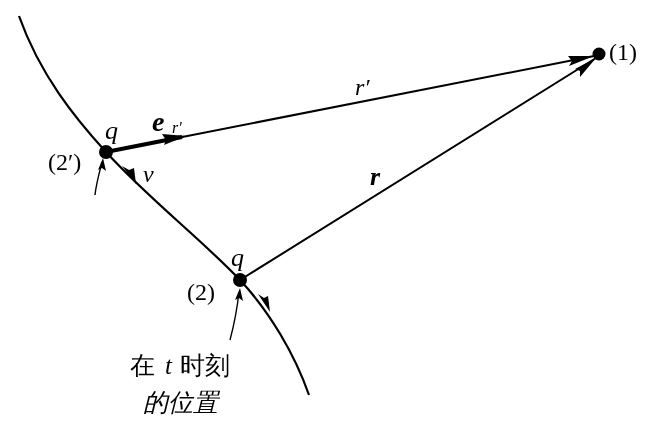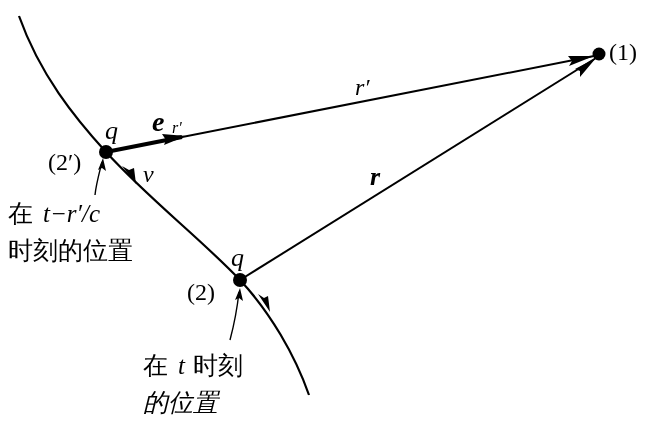--- a/index.html
+++ b/index.html
@@ -57,25 +57,20 @@
   <span class="lbl serif ital" style="left:172px;top:120px;font-size:16px;">r′</span>
 
   <span class="lbl serif ital" style="left:355px;top:75px;font-size:24px;">r′</span>
   <span class="lbl serif ital bold" style="left:370px;top:164px;font-size:26px;">r</span>
 
   <span class="lbl serif ital" style="left:143px;top:162px;font-size:24px;">v</span>
 
   <span class="lbl serif ital" style="left:231px;top:245px;font-size:26px;">q</span>
   <span class="lbl serif" style="left:187px;top:280px;font-size:24px;">(2)</span>
 
-  <div class="lbl" style="left:8px;top:201px;">
-    <span class="cjk">在</span>
-    <span class="serif ital" style="font-size:25px;margin-left:6px;">t−r′/c</span>
-  </div>
-  <div class="lbl cjk" style="left:8px;top:238px;">时刻的位置</div>
 
-  <div class="lbl" style="left:143px;top:353px;">
+  <div class="lbl" style="left:130px;top:353px;">
     <span class="cjk">在</span>
     <span class="serif ital" style="font-size:25px;margin-left:6px;">t</span>
     <span class="cjk" style="margin-left:4px;">时刻</span>
   </div>
   <div class="lbl cjk" style="left:143px;top:390px;font-style:italic;">的位置</div>
 </div>
 
 </body></html>

